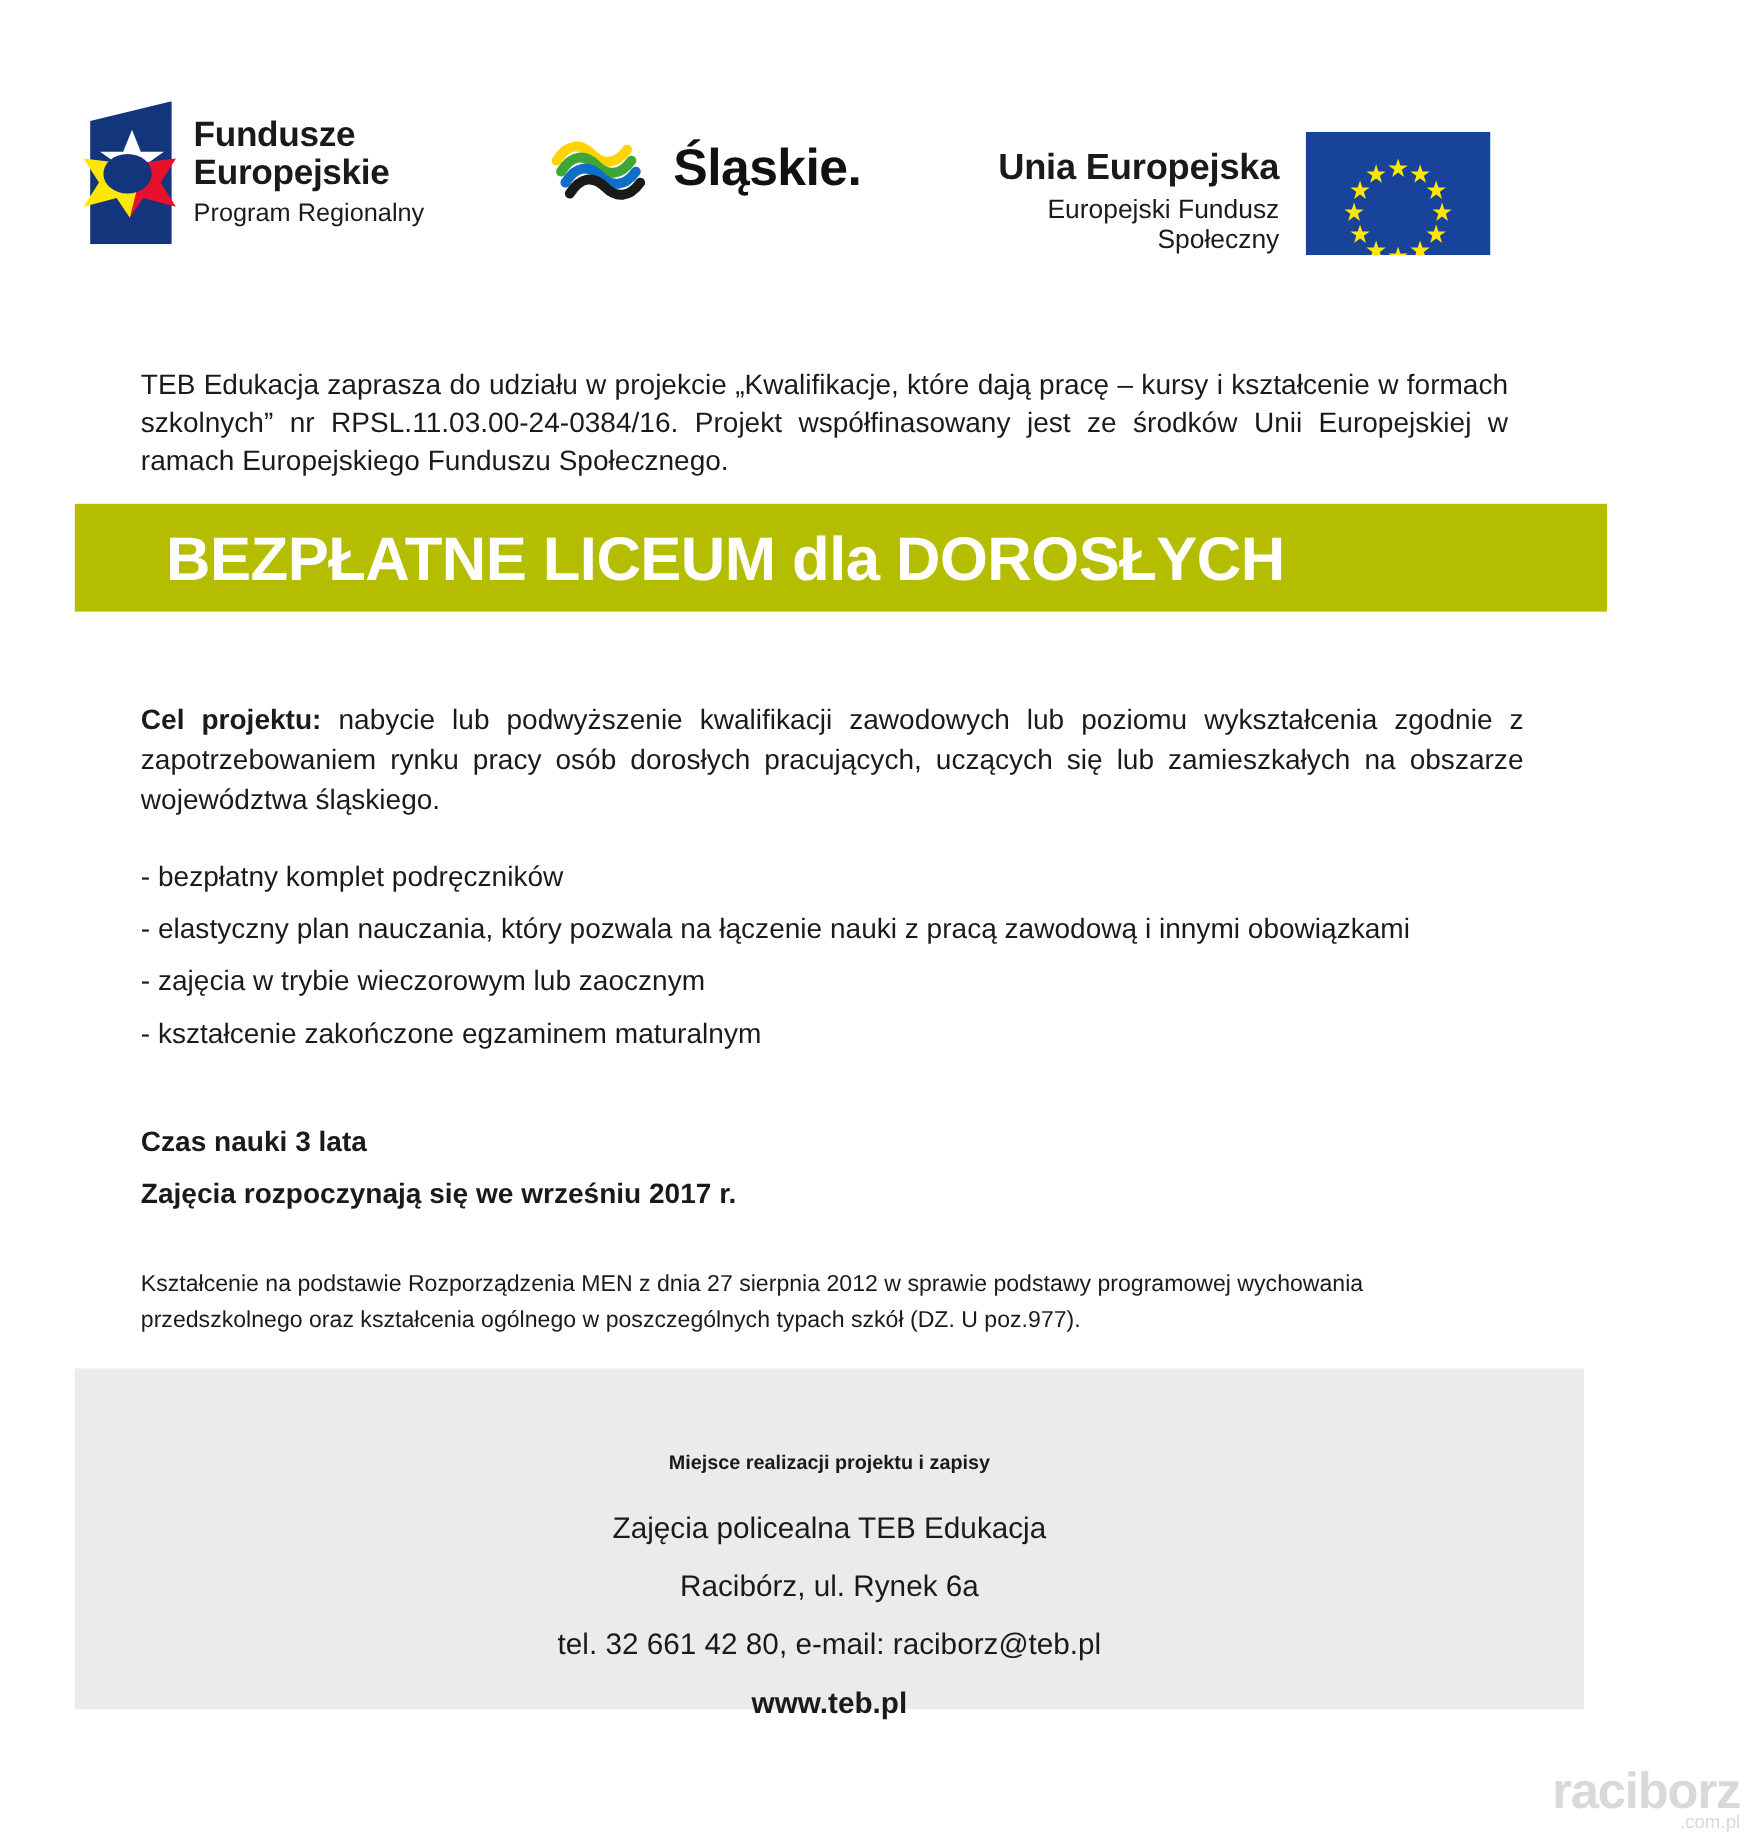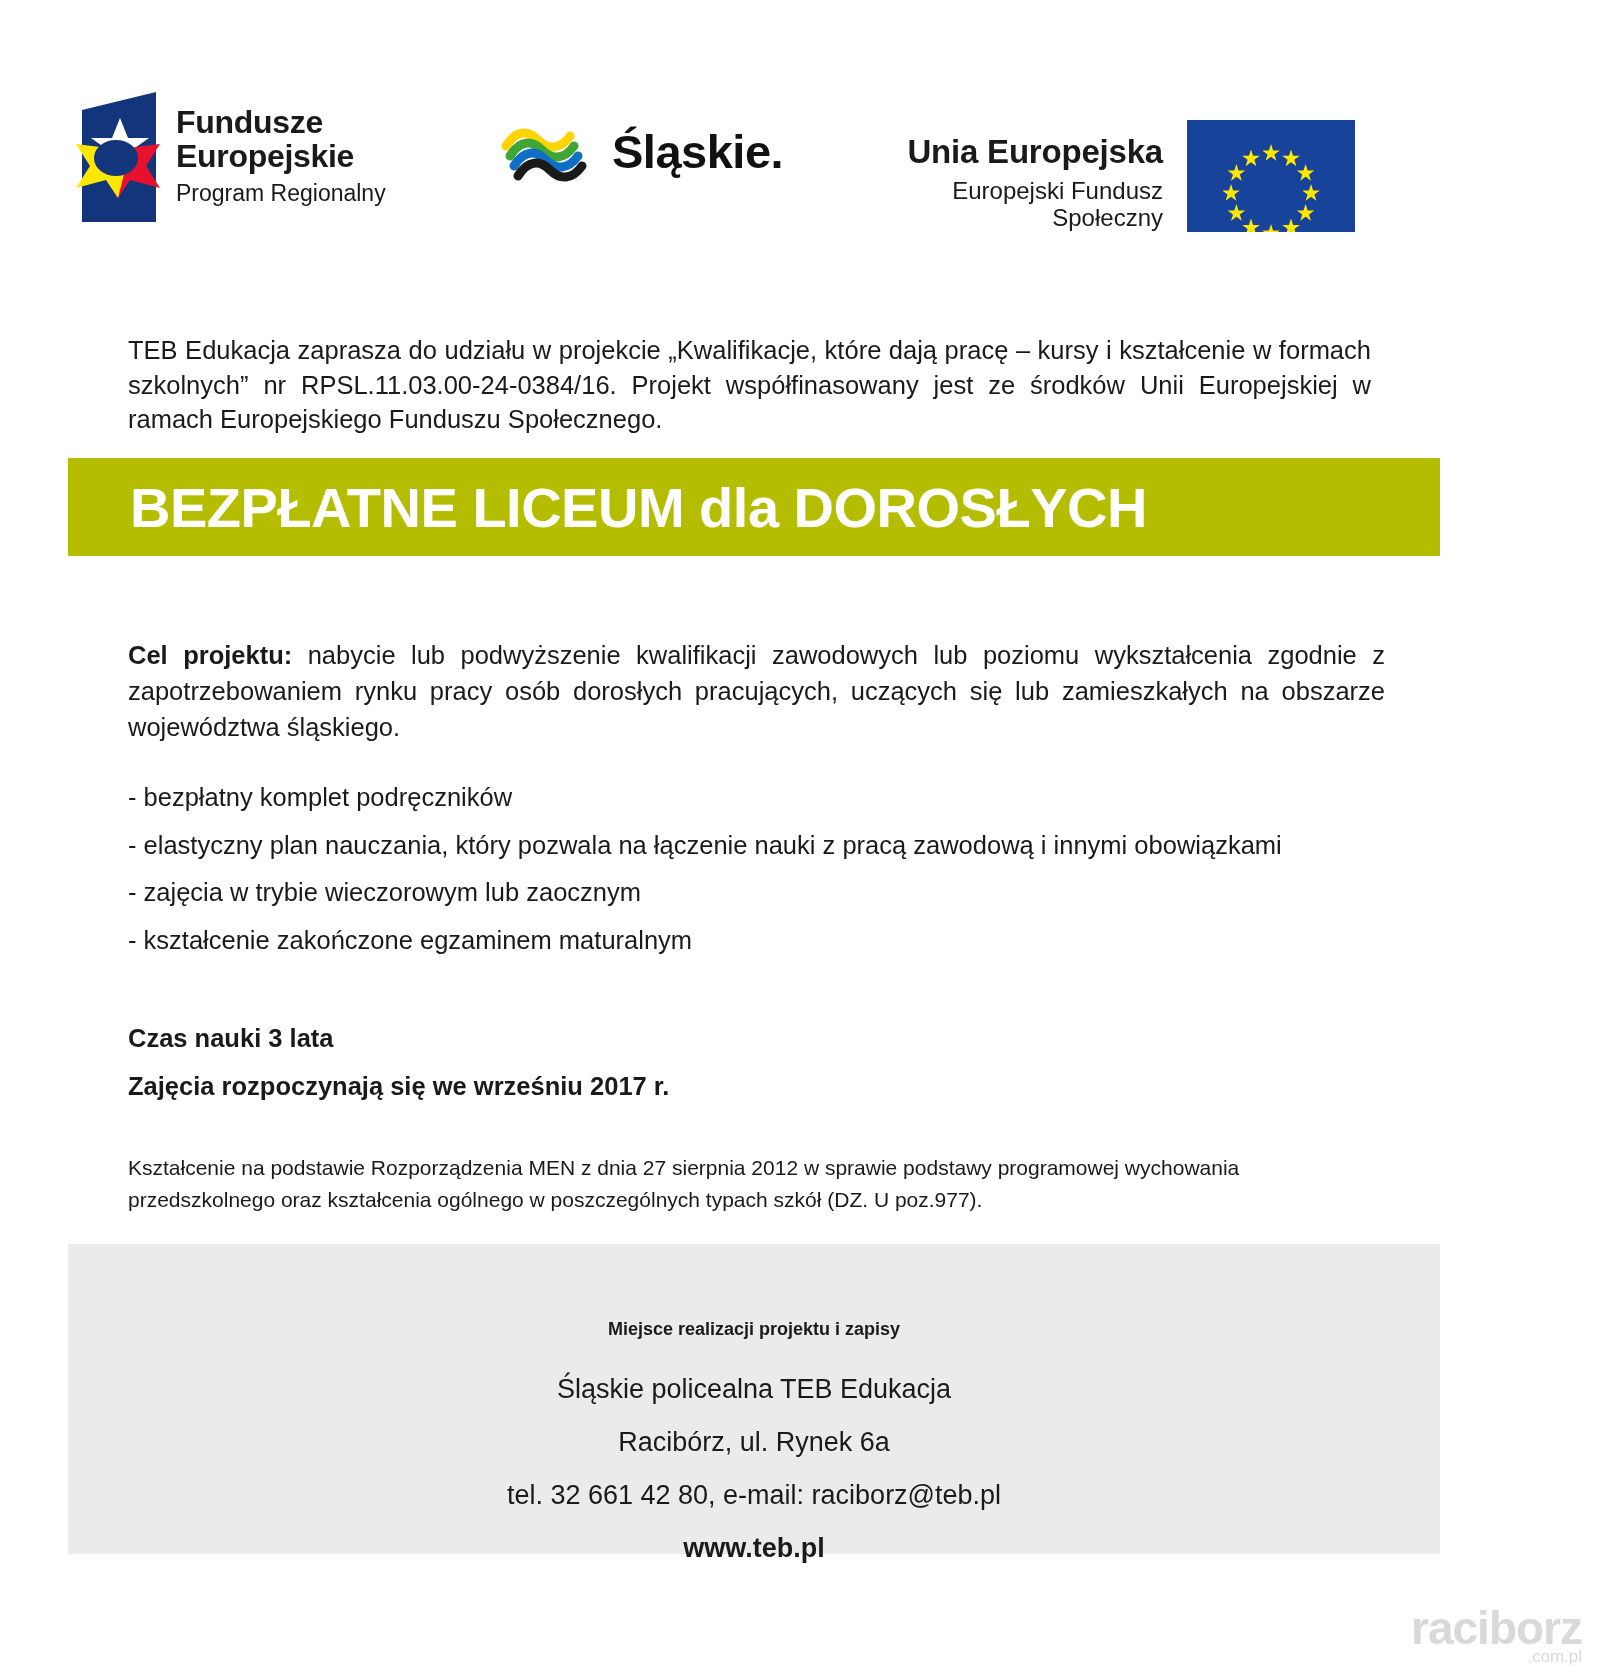--- a/index.html
+++ b/index.html
@@ -111,20 +111,21 @@
 
   .banner {
     position: absolute;
     left: 68px;
     top: 458px;
     width: 1372px;
     height: 98px;
     background: #b5bd00;
     display: flex;
     align-items: center;
+    padding-left: 21px;
   }
   .banner-text {
     color: #ffffff;
     font-size: 56px;
     font-weight: bold;
     letter-spacing: -0.5px;
     margin-left: 62px;
     white-space: nowrap;
   }
 
@@ -322,21 +323,21 @@
 <div class="duration">
   <div>Czas nauki 3 lata</div>
   <div>Zajęcia rozpoczynają się we wrześniu 2017 r.</div>
 </div>
 
 <div class="legal">Kształcenie na podstawie Rozporządzenia MEN z dnia 27 sierpnia 2012 w sprawie podstawy programowej wychowania przedszkolnego oraz kształcenia ogólnego w poszczególnych  typach szkół (DZ. U poz.977).</div>
 
 <div class="footer-box">
   <div class="footer-inner">
     <div class="footer-title">Miejsce realizacji projektu i zapisy</div>
-    <div class="footer-line">Śląskie policealna TEB Edukacja</div>
+    <div class="footer-line">Zajęcia policealna TEB Edukacja</div>
     <div class="footer-line">Racibórz, ul. Rynek 6a</div>
     <div class="footer-line">tel. 32 661 42 80, e-mail: raciborz@teb.pl</div>
     <div class="footer-www">www.teb.pl</div>
   </div>
 </div>
 
 <div class="watermark">
   <span>raciborz</span>
   <span class="wm-sub">.com.pl</span>
 </div>

